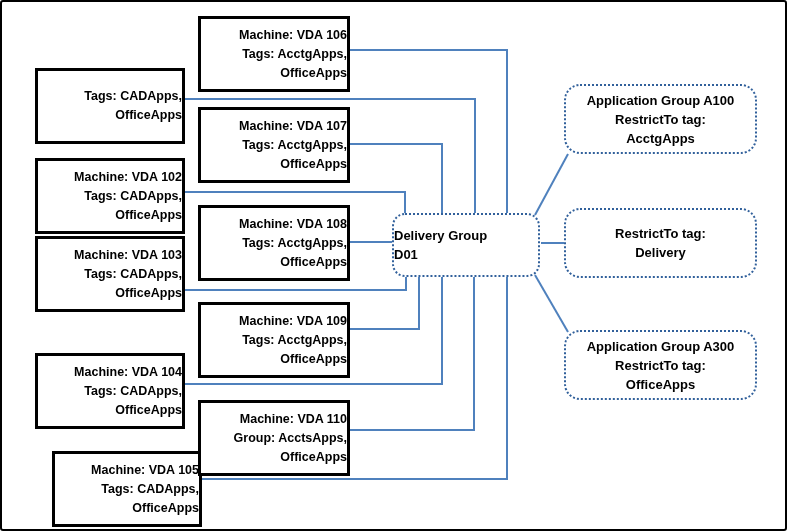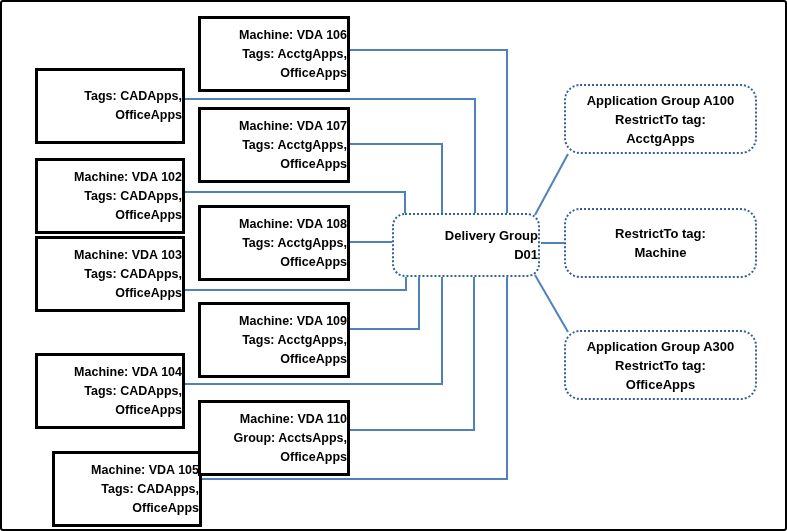--- a/index.html
+++ b/index.html
@@ -33,21 +33,21 @@
     text-align:center;
     font-weight:bold;font-size:12.5px;line-height:19px;color:#000;
     z-index:2;
   }
   .dbox{
     position:absolute;
     left:390px;top:211px;width:148px;height:64px;
     background:#fff;
     border:2px dotted var(--dotted);
     border-radius:13px;
-    display:flex;flex-direction:column;justify-content:center;align-items:flex-end;
+    display:flex;flex-direction:column;justify-content:center;align-items:flex-start;
     text-align:center;
     font-weight:bold;font-size:13px;line-height:19px;color:#000;
     z-index:2;
   }
   .abox{
     position:absolute;
     left:562px;width:193px;height:70px;
     background:#fff;
     border:2px dotted var(--dotted);
     border-radius:16px;
@@ -134,21 +134,21 @@
     <div>D01</div>
   </div>
 
   <div class="abox" style="top:82px">
     <div>Application Group A100</div>
     <div>RestrictTo tag:</div>
     <div>AcctgApps</div>
   </div>
   <div class="abox" style="top:206px">
     <div>RestrictTo tag:</div>
-    <div>Machine</div>
+    <div>Delivery</div>
   </div>
   <div class="abox" style="top:328px">
     <div>Application Group A300</div>
     <div>RestrictTo tag:</div>
     <div>OfficeApps</div>
   </div>
 
 </div>
 
 </body></html>

